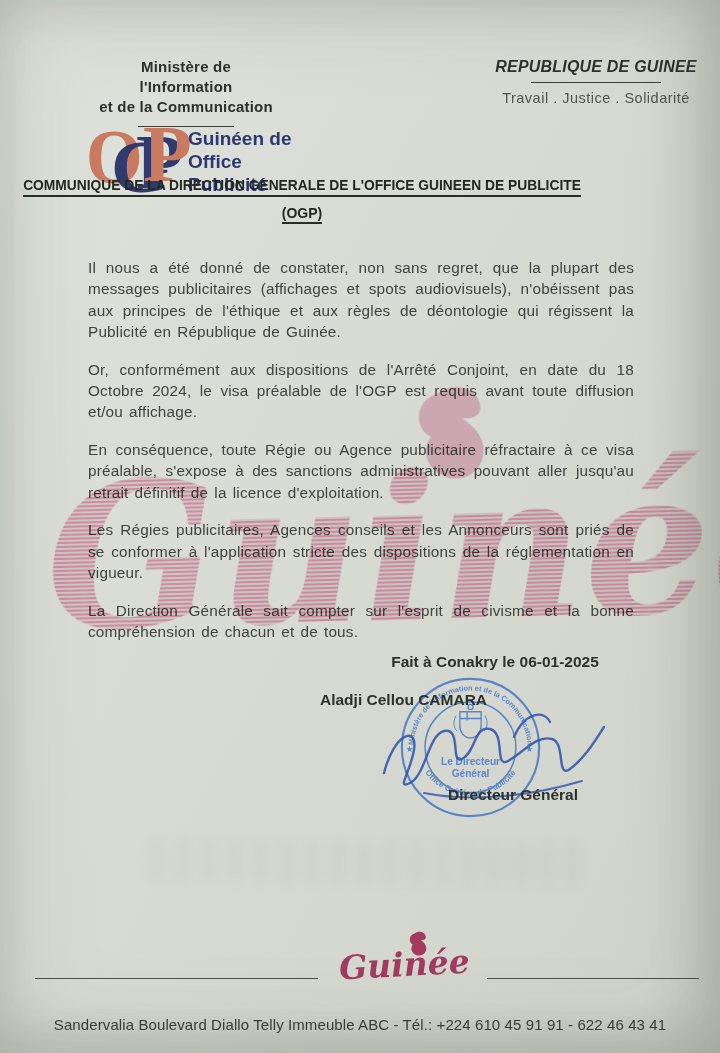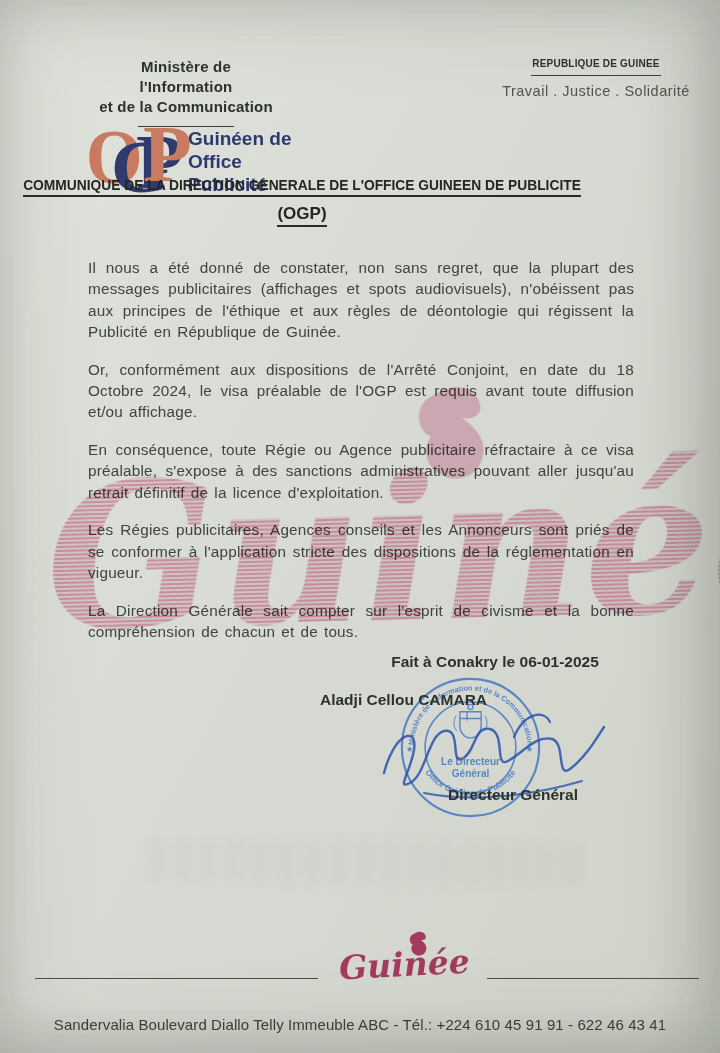--- a/index.html
+++ b/index.html
@@ -23,42 +23,42 @@
   .ministry {
     position: absolute; top: 57px; left: 96px; width: 180px;
     text-align: center; font-weight: bold; font-size: 15px; line-height: 20px;
     color: #2c312d; letter-spacing: .2px; z-index: 2;
   }
   .ministry-rule { margin: 9px auto 0; width: 96px; border-top: 1.7px solid #3a3f3a; }
   .republic {
     position: absolute; top: 58px; left: 494px; width: 204px;
     text-align: center; color: #2c312d; z-index: 2;
   }
-  .republic-name { font-weight: bold; font-size: 10px; letter-spacing: .2px; }
+  .republic-name { font-weight: bold; font-size: 16px; letter-spacing: .2px; font-style: italic; }
   .republic-rule { margin: 6px auto 7px; width: 130px; border-top: 1.7px solid #3a3f3a; }
   .motto { font-size: 14.5px; color: #50554e; letter-spacing: .5px; white-space: nowrap; }
 
   
   .ogp-logo { position: absolute; top: 112px; left: 84px; z-index: 2; width: 260px; height: 120px; }
   .ogp-letters { position: absolute; left: 0; top: 0; width: 120px; height: 110px;
     font-family: "Liberation Serif", serif; font-weight: bold; line-height: 1; }
   .ogp-letters span { position: absolute; }
   .l-o      { left: 0;    top: 6px;  font-size: 78px; color: #c87b61; transform: scaleX(.94); }
   .l-g      { left: 27px; top: 17px; font-size: 75px; color: #303a6e; }
   .l-p-back { left: 52px; top: 11px; font-size: 78px; color: #303a6e; }
   .l-p      { left: 59px; top: 2px;  font-size: 80px; color: #c87b61; }
   .ogp-name { position: absolute; left: 104px; top: 15px; width: 150px;
     font-weight: bold; font-size: 19px; line-height: 23px; color: #2e3870; }
 
   
   .doc-title { position: absolute; top: 176px; left: 0; width: 604px; text-align: center;
     z-index: 3; font-weight: bold; color: #22271f; }
   .title-line1 { display: inline-block; font-size: 13.8px; border-bottom: 2px solid #272c24; padding-bottom: 2px; }
   .title-line2 { margin-top: 7px; }
-  .title-line2 span { display: inline-block; font-size: 17px; border-bottom: 2px solid #272c24; padding-bottom: 1px; }
+  .title-line2 span { display: inline-block; font-size: 14px; border-bottom: 2px solid #272c24; padding-bottom: 1px; }
 
   
   .body-text { position: absolute; top: 257px; left: 88px; width: 546px; z-index: 2;
     font-size: 15.3px; line-height: 21.3px; text-align: justify;
     color: #3f4440; letter-spacing: .2px; word-spacing: 1.6px; }
   .body-text p { margin: 0 0 16.5px 0; }
 
   
   .watermark { position: absolute; left: 46px; top: 448px; z-index: 6;
     mix-blend-mode: multiply; pointer-events: none; transform: rotate(-1.5deg); }

